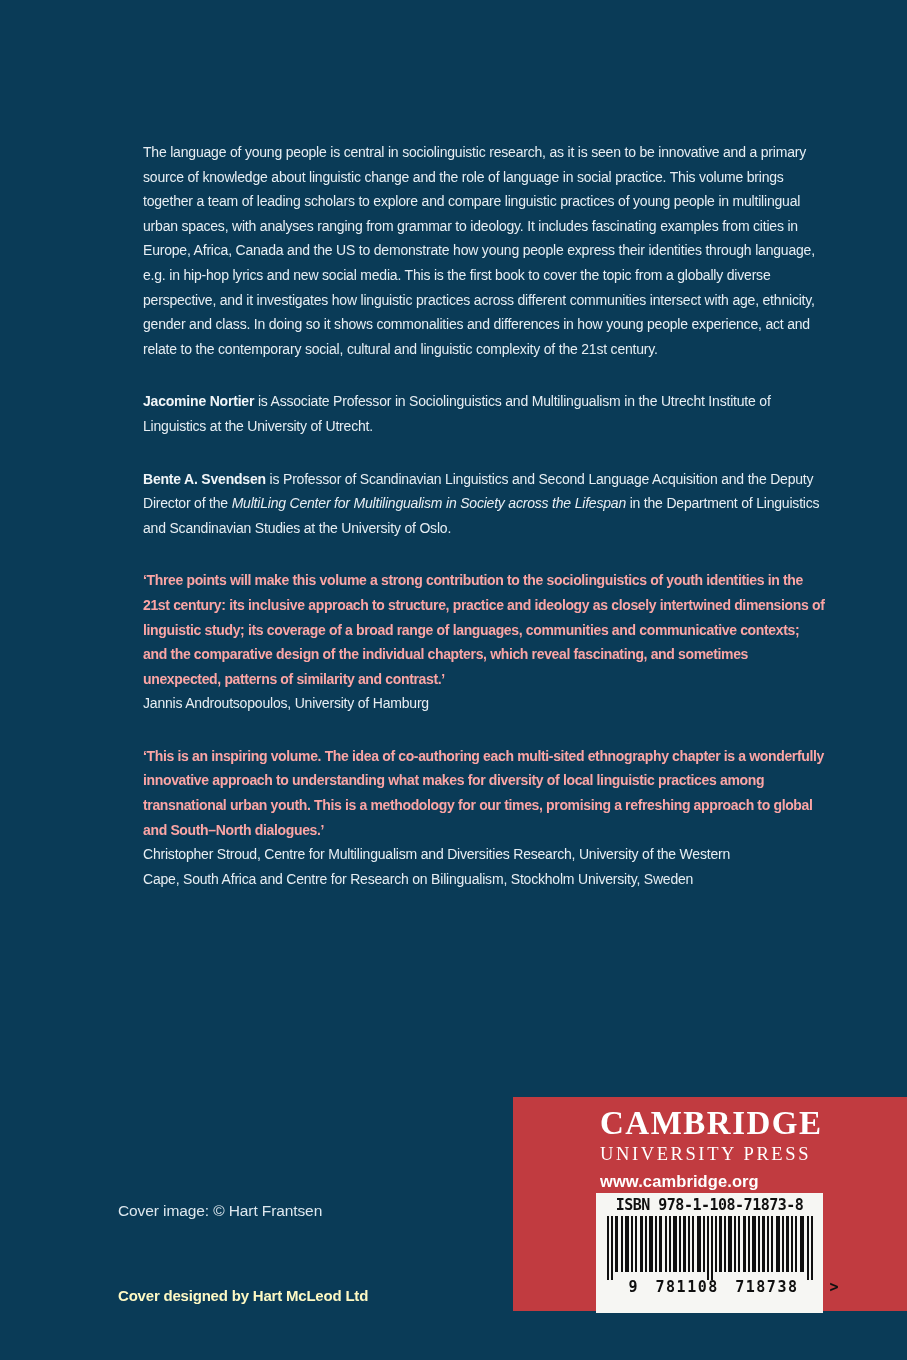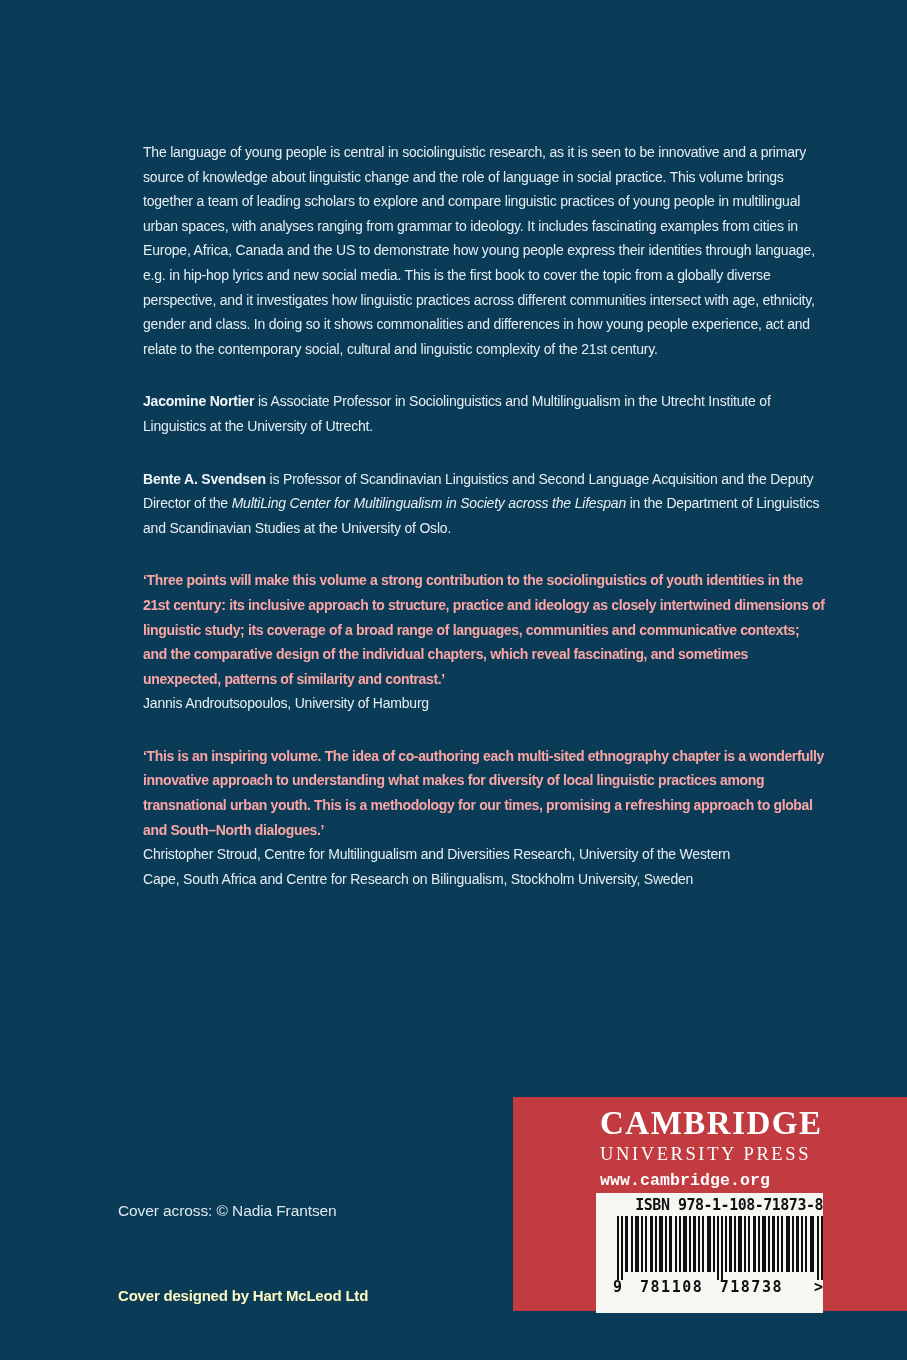--- a/index.html
+++ b/index.html
@@ -87,34 +87,33 @@
     letter-spacing: 2.6px;
     line-height: 24px;
     white-space: nowrap;
   }
   .press-website {
     font-weight: bold;
     font-size: 16.5px;
     line-height: 22px;
     margin-top: 4px;
     letter-spacing: 0.1px;
-    font-family: Liberation Mono, monospace;
   }
 
   
   .isbn-box {
     position: absolute;
     left: 83px;
     top: 96px;
     width: 227px;
     height: 120px;
     background: #f6f6f3;
     display: flex;
     flex-direction: column;
-    align-items: flex-end;
+    align-items: center;
     padding-top: 3px;
   }
   .isbn-label {
     font-family: "DejaVu Sans Mono", monospace;
     font-weight: bold;
     font-size: 15px;
     color: #101010;
     letter-spacing: -0.5px;
     line-height: 19px;
     white-space: nowrap;
@@ -148,21 +147,21 @@
 
     <p><span class="author-name">Bente A. Svendsen</span><span> is Professor of Scandinavian Linguistics and Second Language Acquisition and the Deputy Director of the </span><span class="italic">MultiLing Center for Multilingualism in Society across the Lifespan</span><span> in the Department of Linguistics and Scandinavian Studies at the University of Oslo.</span></p>
 
     <p class="review-quote">‘Three points will make this volume a strong contribution to the sociolinguistics of youth identities in the 21st century: its inclusive approach to structure, practice and ideology as closely intertwined dimensions of linguistic study; its coverage of a broad range of languages, communities and communicative contexts; and the comparative design of the individual chapters, which reveal fascinating, and sometimes unexpected, patterns of similarity and contrast.’</p>
     <p class="review-attribution">Jannis Androutsopoulos, University of Hamburg</p>
 
     <p class="review-quote">‘This is an inspiring volume. The idea of co-authoring each multi-sited ethnography chapter is a wonderfully innovative approach to understanding what makes for diversity of local linguistic practices among transnational urban youth. This is a methodology for our times, promising a refreshing approach to global and South–North dialogues.’</p>
     <p class="review-attribution attr-narrow">Christopher Stroud, Centre for Multilingualism and Diversities Research, University of the Western Cape, South Africa and Centre for Research on Bilingualism, Stockholm University, Sweden</p>
   </div>
 
-  <div class="credit-image">Cover across: © Nadia Frantsen</div>
+  <div class="credit-image">Cover image: © Hart Frantsen</div>
   <div class="credit-design">Cover designed by Hart McLeod Ltd</div>
 
   <div class="publisher-panel">
 
     <div class="press-logo">
       <div class="press-name">CAMBRIDGE</div>
       <div class="press-imprint">UNIVERSITY PRESS</div>
       <div class="press-website">www.cambridge.org</div>
     </div>
 

